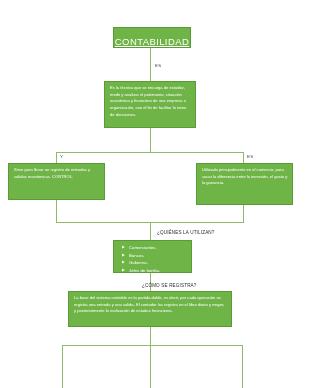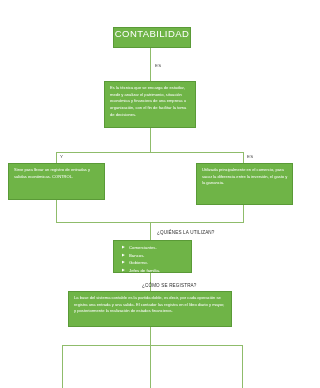--- a/index.html
+++ b/index.html
@@ -27,24 +27,25 @@
   
   .node {
     position: absolute;
     box-sizing: border-box;
     background: #6FB447;
     border: 1px solid #5A9A37;
     color: #ffffff;
   }
   .node-title {
     display: flex;
-    align-items: flex-start;
+    align-items: flex-end;
     justify-content: center;
     font-size: 9.5px;
     letter-spacing: 0.4px;
+    text-decoration: underline;
   }
   .node-body {
     padding: 3px 4px 3px 5px;
     font-size: 4.1px;
     line-height: 1.62;
     text-align: left;
   }
   .node-list {
     padding: 3px 4px 3px 8px;
     font-size: 4.3px;

